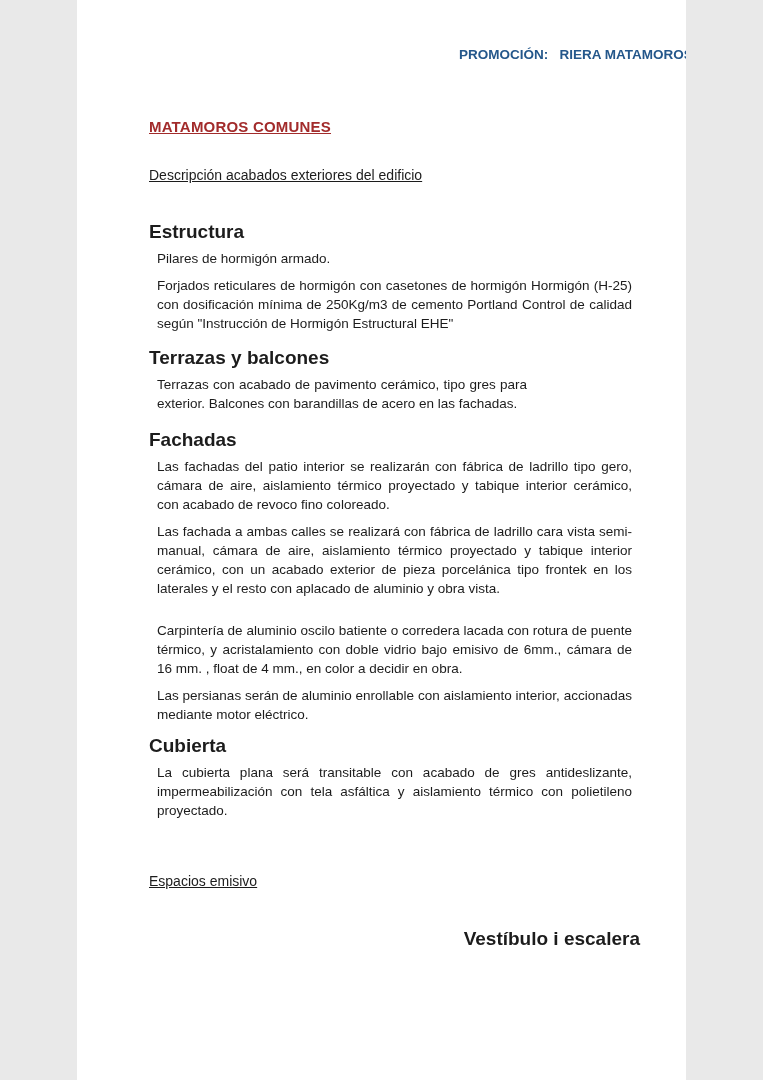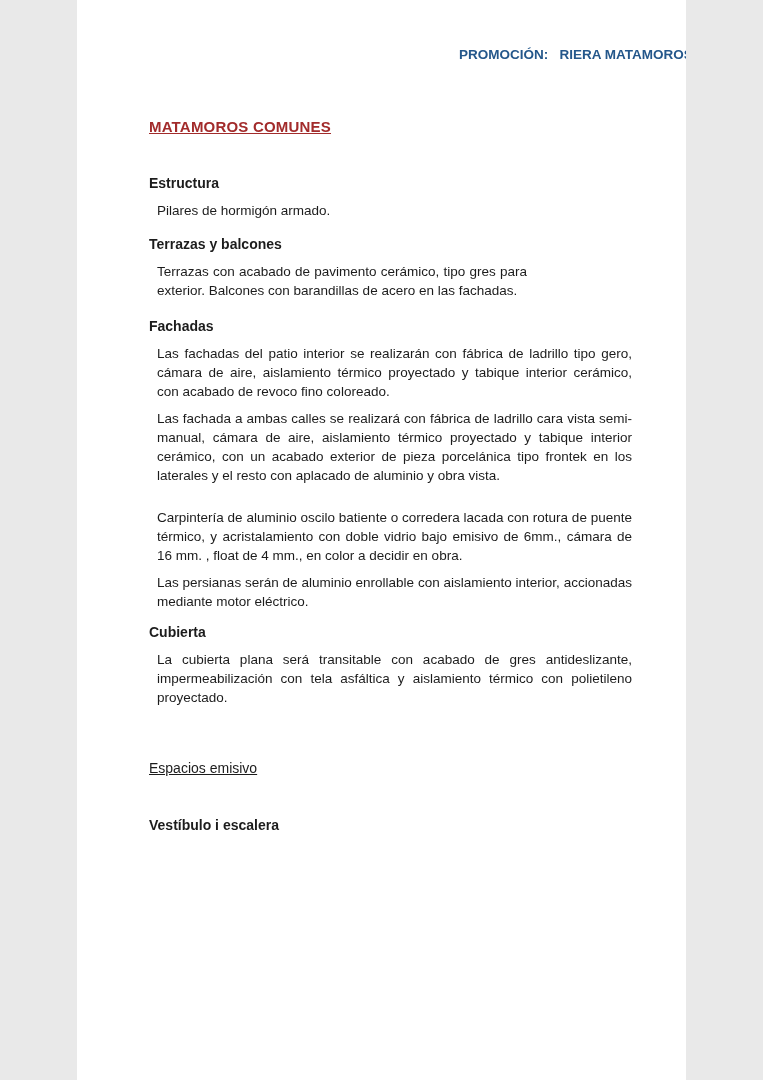--- a/index.html
+++ b/index.html
@@ -44,24 +44,24 @@
   }
   .subtitle.second{
     margin-top:52px;
   }
   section{margin:0;}
   .sec-estructura{margin-top:37px;}
   .sec-terrazas{margin-top:15px;}
   .sec-fachadas{margin-top:17px;}
   .sec-cerramiento{margin-top:23px;}
   .sec-cubierta{margin-top:12px;}
-  .sec-vestibulo{margin-top:38px;}
+  .sec-vestibulo{margin-top:38px;text-align:right;}
   .h{
     font-weight:bold;
-    font-size:14px;
+    font-size:19px;
   }
   p.p{
     margin:8px;
   }
   p.just{
     text-align:justify;
   }
   p.narrow{
     width:370px;
   }
@@ -71,24 +71,26 @@
 </style>
 </head>
 <body>
 
 <div class="page">
 
   <div class="header">PROMOCIÓN:   RIERA MATAMOROS,  BADALONA</div>
 
   <h1 class="main-title">MATAMOROS COMUNES</h1>
 
+  <div class="subtitle">Descripción acabados exteriores del edificio</div>
 
   <section class="sec-estructura">
     <div class="h">Estructura</div>
     <p class="p">Pilares de hormigón armado.</p>
+    <p class="p just">Forjados reticulares de hormigón con casetones de hormigón Hormigón (H-25) con dosificación mínima de 250Kg/m3 de cemento Portland Control de calidad según "Instrucción de Hormigón Estructural EHE"</p>
   </section>
 
   <section class="sec-terrazas">
     <div class="h">Terrazas y balcones</div>
     <p class="p just narrow">Terrazas con acabado de pavimento cerámico, tipo gres para exterior. Balcones con barandillas de acero en las fachadas.</p>
   </section>
 
   <section class="sec-fachadas">
     <div class="h">Fachadas</div>
     <p class="p just">Las fachadas del patio interior se realizarán con fábrica de ladrillo tipo gero, cámara de aire, aislamiento térmico proyectado y tabique interior cerámico, con acabado de revoco fino coloreado.</p>

